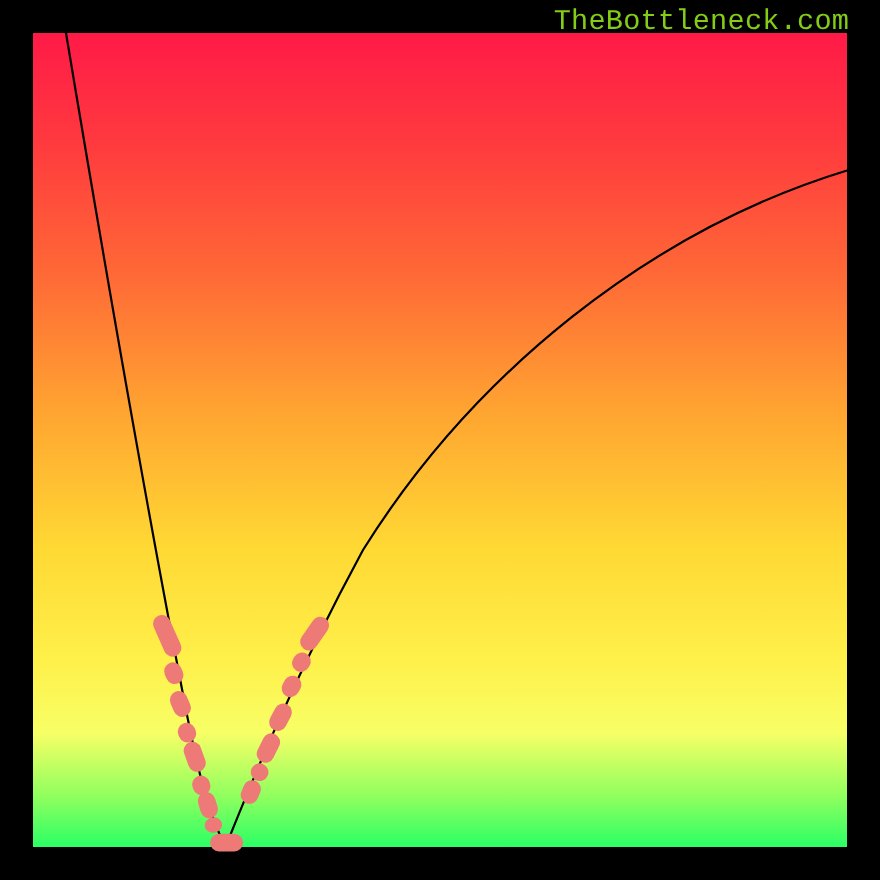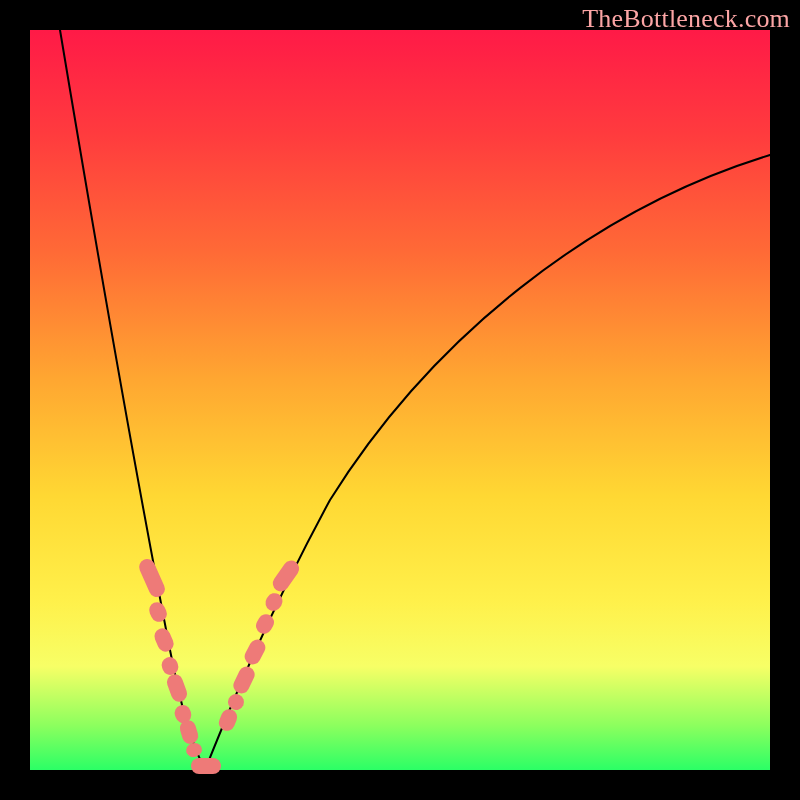--- a/index.html
+++ b/index.html
@@ -32,25 +32,25 @@
       #ffd833 63%,
       #fff04a 77%,
       #f7ff66 86%,
       #8cff5e 94%,
       #2bff66 100%
     );
   }
   .watermark {
     position: absolute;
     top: 4px;
-    right: 10px;
-    font-family: Liberation Serif, serif;
+    right: 28px;
+    font-family: Liberation Mono, monospace;
     font-size: 26px;
     font-weight: 500;
-    color: #fca5a5;
+    color: #84cc16;
     letter-spacing: 0.2px;
     user-select: none;
   }
   svg.curve-layer {
     position: absolute;
     left: 30px;
     top: 30px;
     width: 740px;
     height: 740px;
     overflow: visible;

